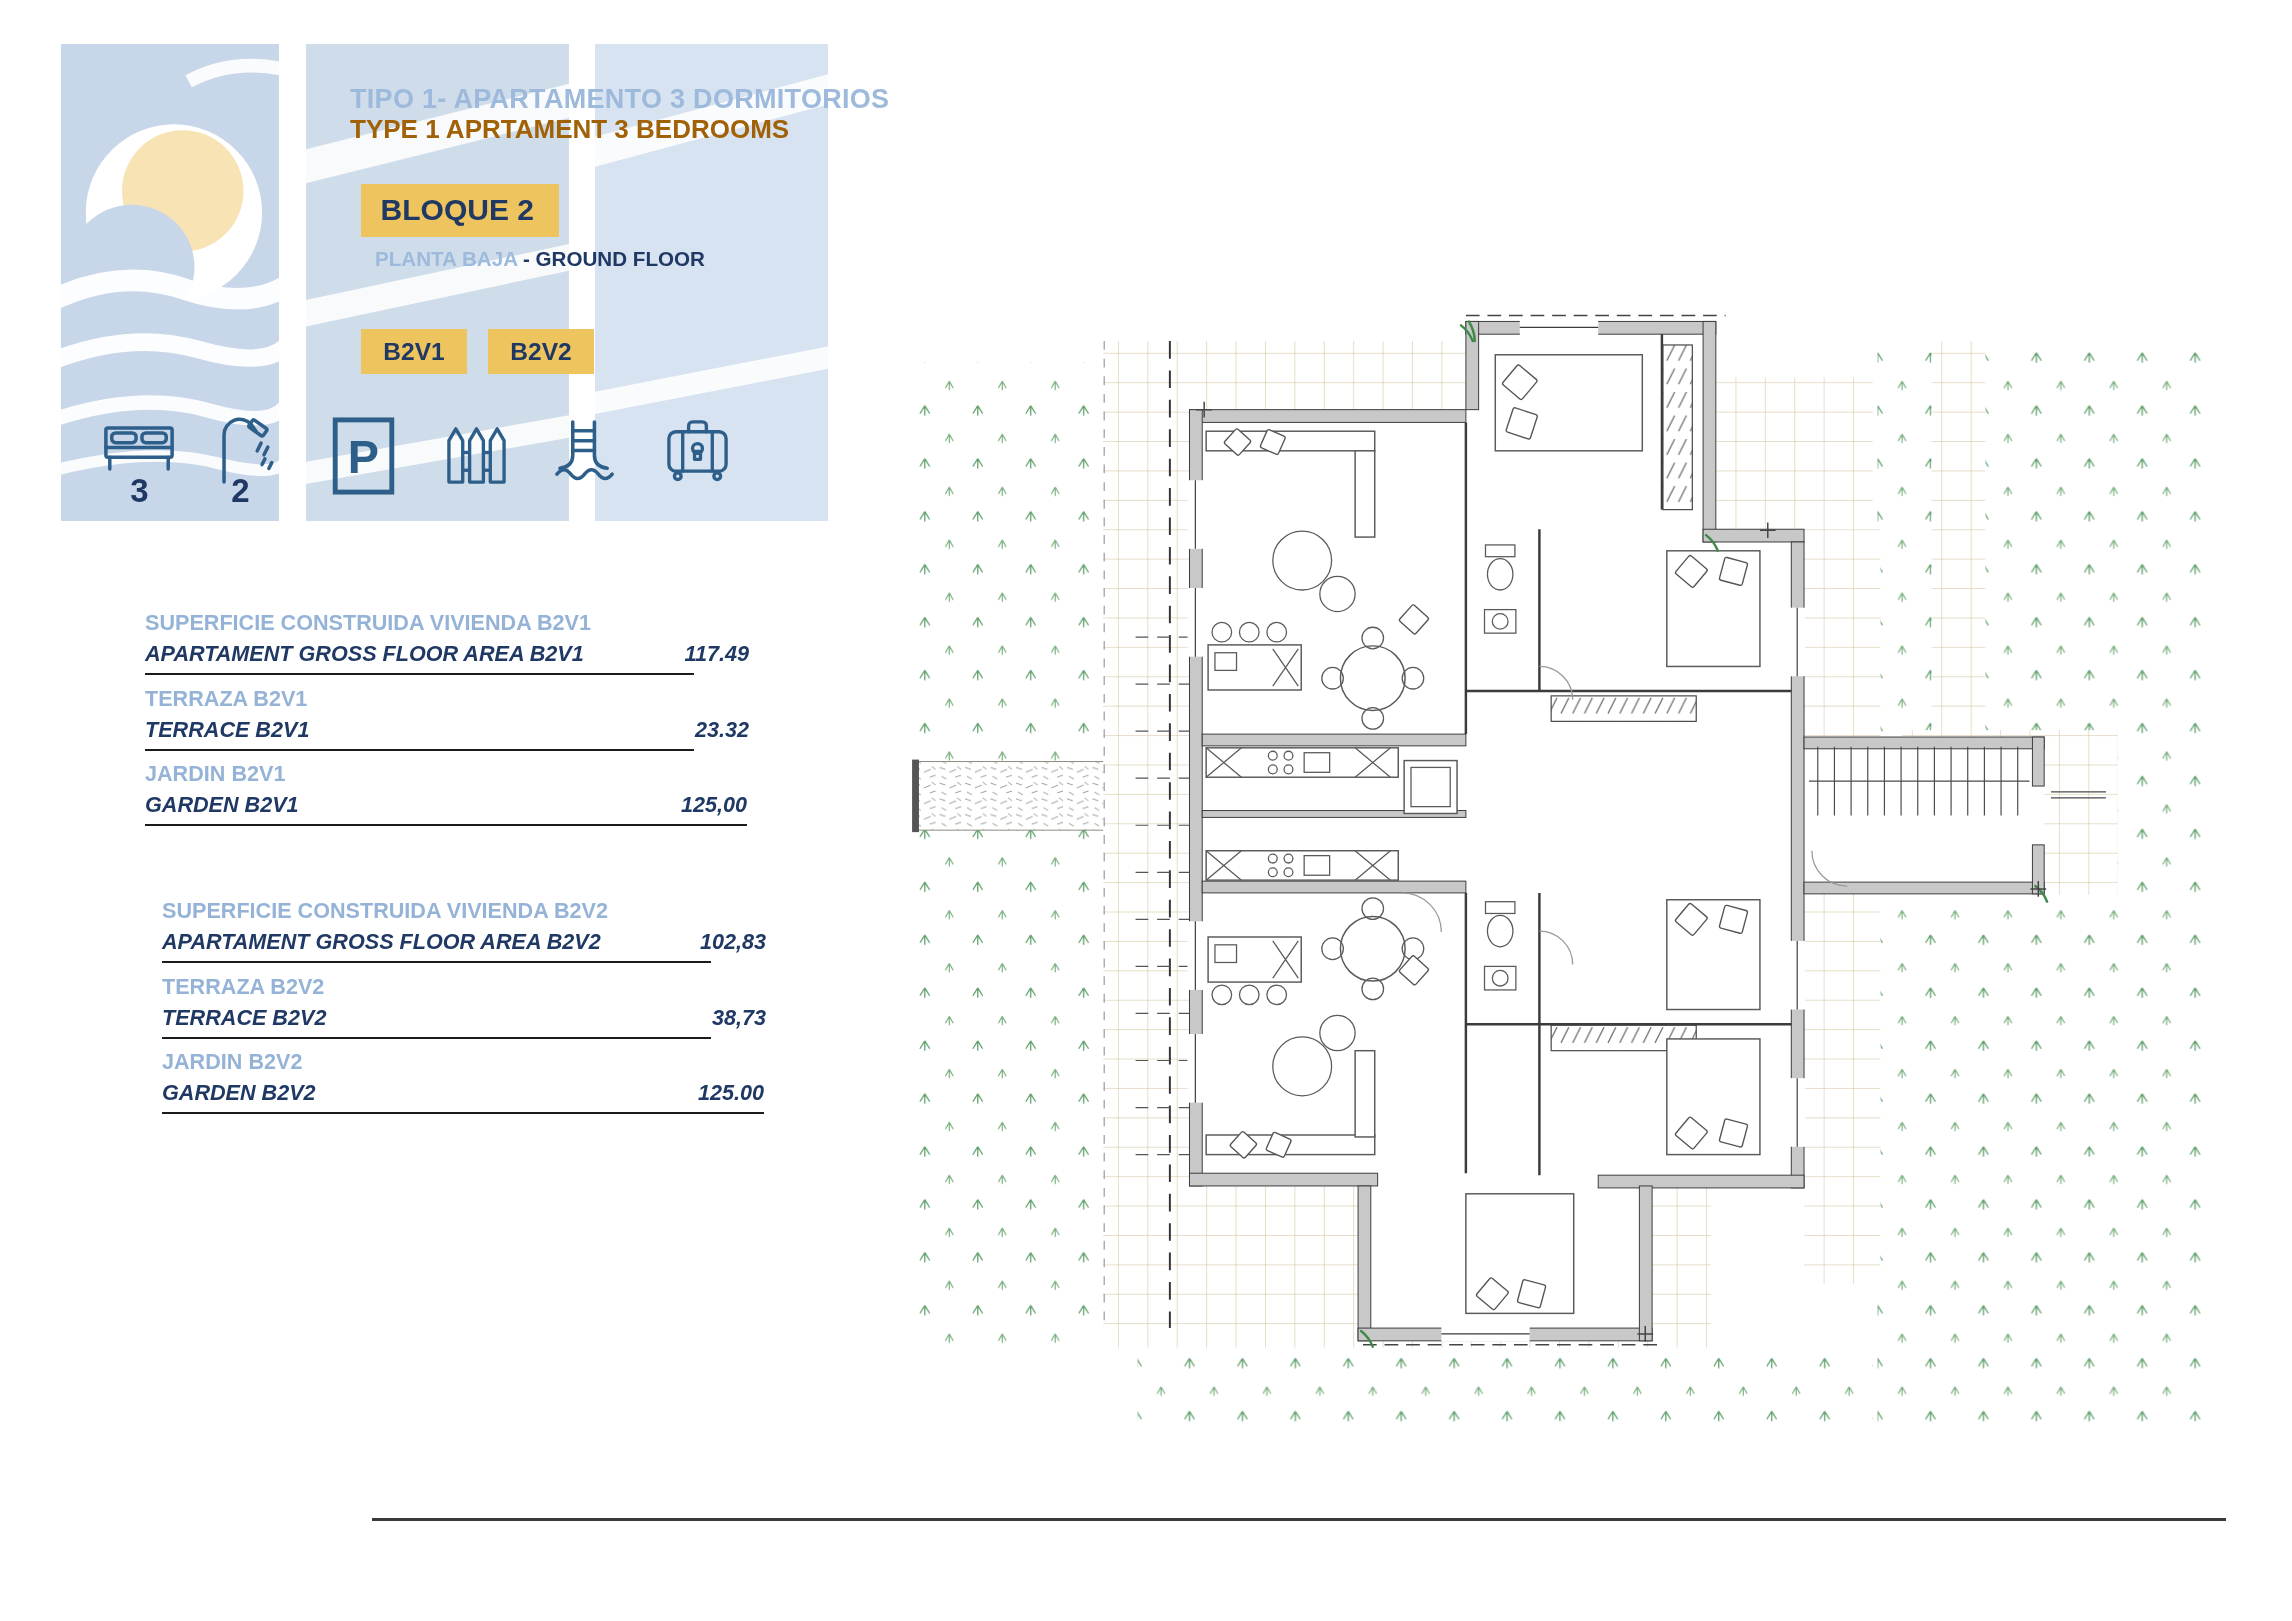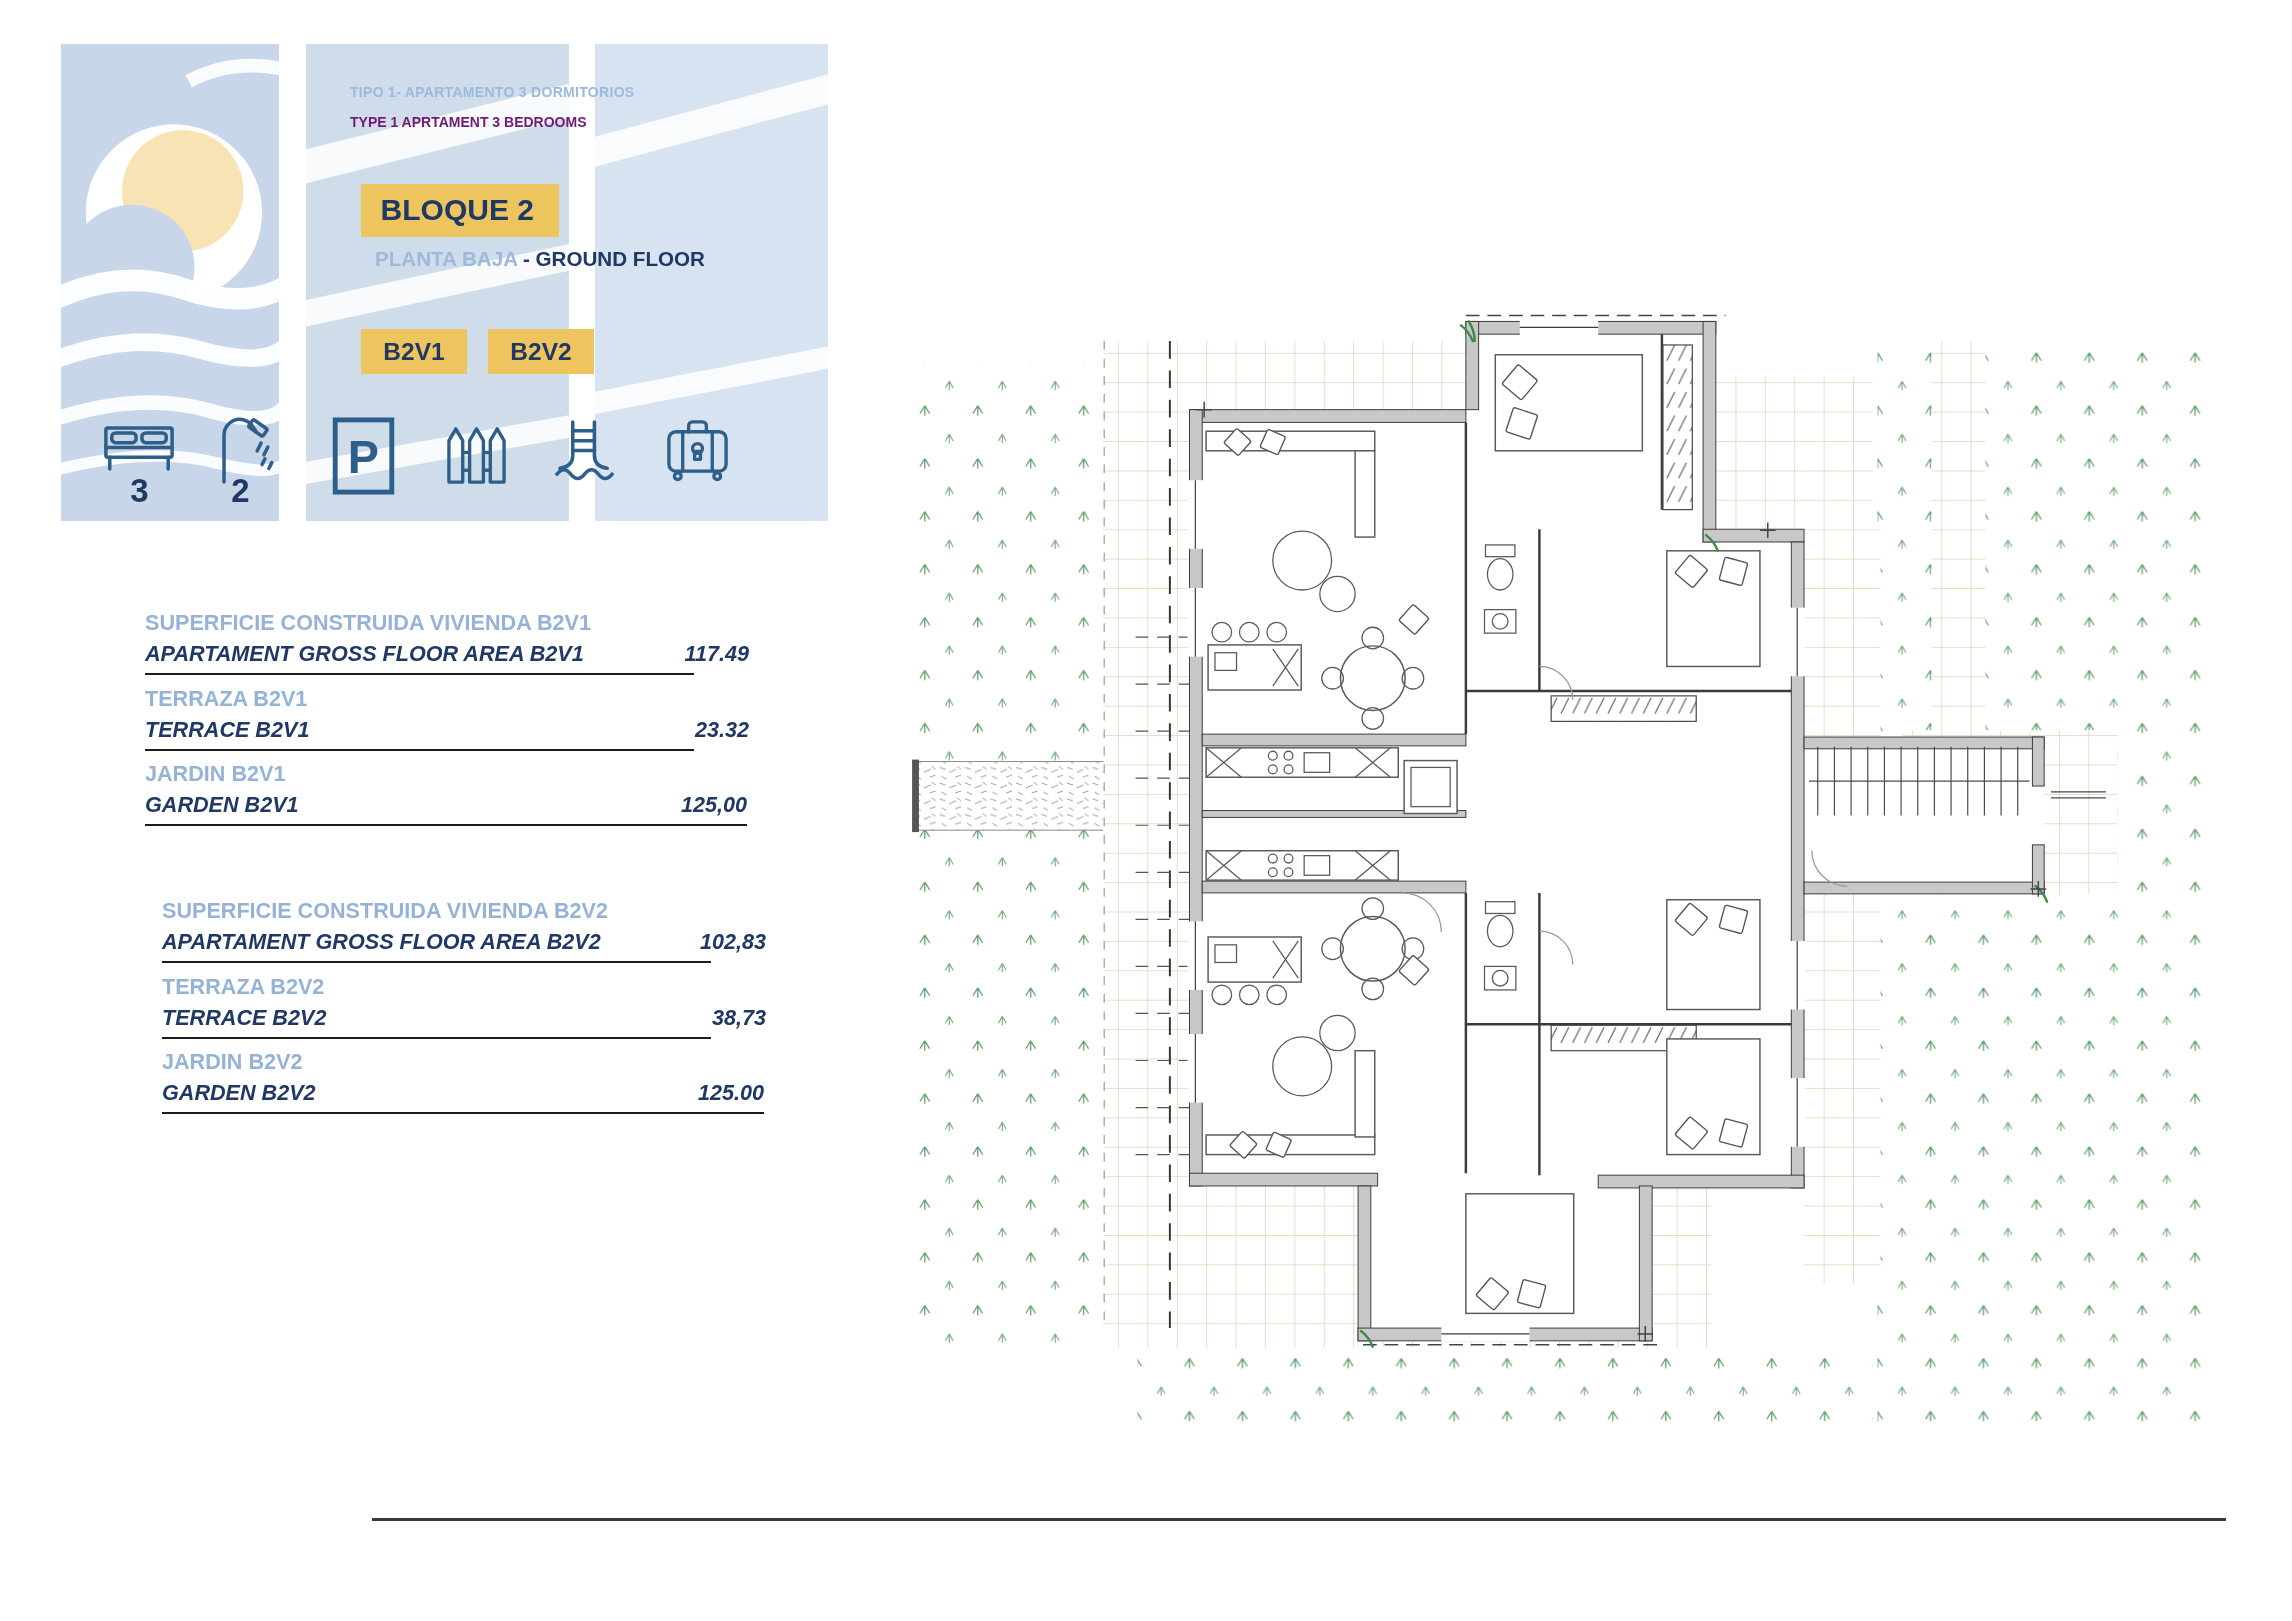--- a/index.html
+++ b/index.html
@@ -6,22 +6,22 @@
   #page{position:relative;width:2293px;height:1621px;background:#ffffff;overflow:hidden;
         font-family:"Liberation Sans",sans-serif;}
   
   .tile{position:absolute;top:44px;height:477px;}
   #tile1{left:61px;width:218px;background:#c8d6e9;}
   #tile2{left:306px;width:263px;background:#cfdcea;overflow:hidden;}
   #tile3{left:595px;width:233px;background:#d7e3f0;overflow:hidden;}
   .streak{position:absolute;background:#ffffff;opacity:.85;border-radius:21.6px;}
   
   .hline{position:absolute;font-weight:bold;white-space:nowrap;}
-  #title-es{left:350px;top:84px;font-size:14px;color:#9db9dc;letter-spacing:0.3px;}
-  #title-en{left:350px;top:114px;font-size:14px;color:#701a75;}
+  #title-es{left:350px;top:84px;font-size:27px;color:#9db9dc;letter-spacing:0.3px;}
+  #title-en{left:350px;top:114px;font-size:26px;color:#a16207;}
   #block-badge{position:absolute;left:361px;top:184px;background:#eec45e;color:#1f3864;
       font-size:30px;font-weight:bold;padding:8.8px 25.5px 9.8px 19.6px;}
   #floor-line{left:375px;top:247px;font-size:20.6px;color:#1f3864;}
   #floor-line .es{color:#9db9dc;}
   .unit-badge{position:absolute;top:329px;width:106px;height:45px;background:#eec45e;color:#1f3864;
       font-size:24.5px;font-weight:bold;display:flex;align-items:center;justify-content:center;}
   #badge-b2v1{left:361px;} #badge-b2v2{left:488px;}
   
   .amen{position:absolute;}
   .amen svg{display:block;}

